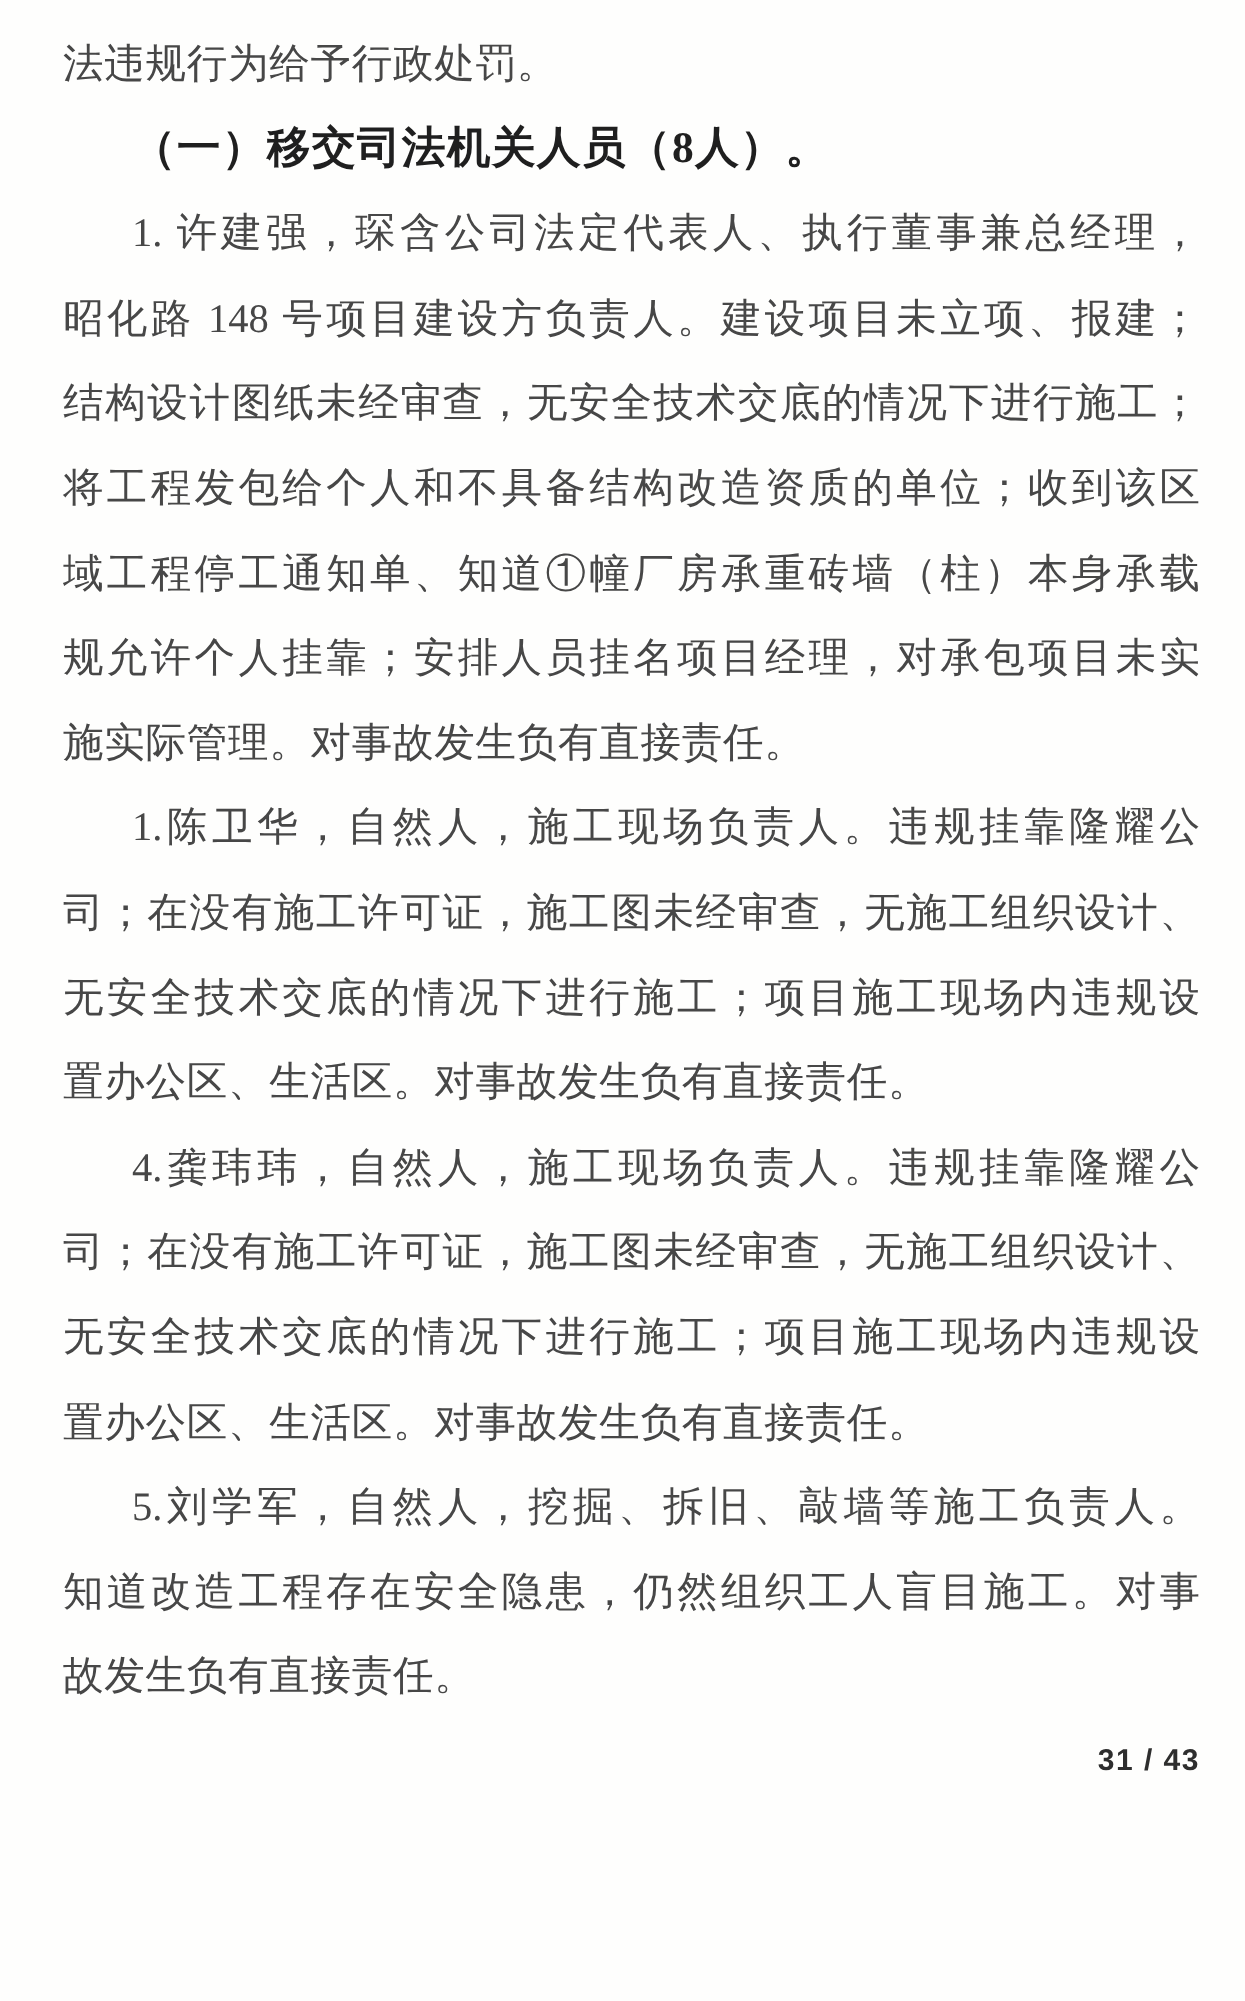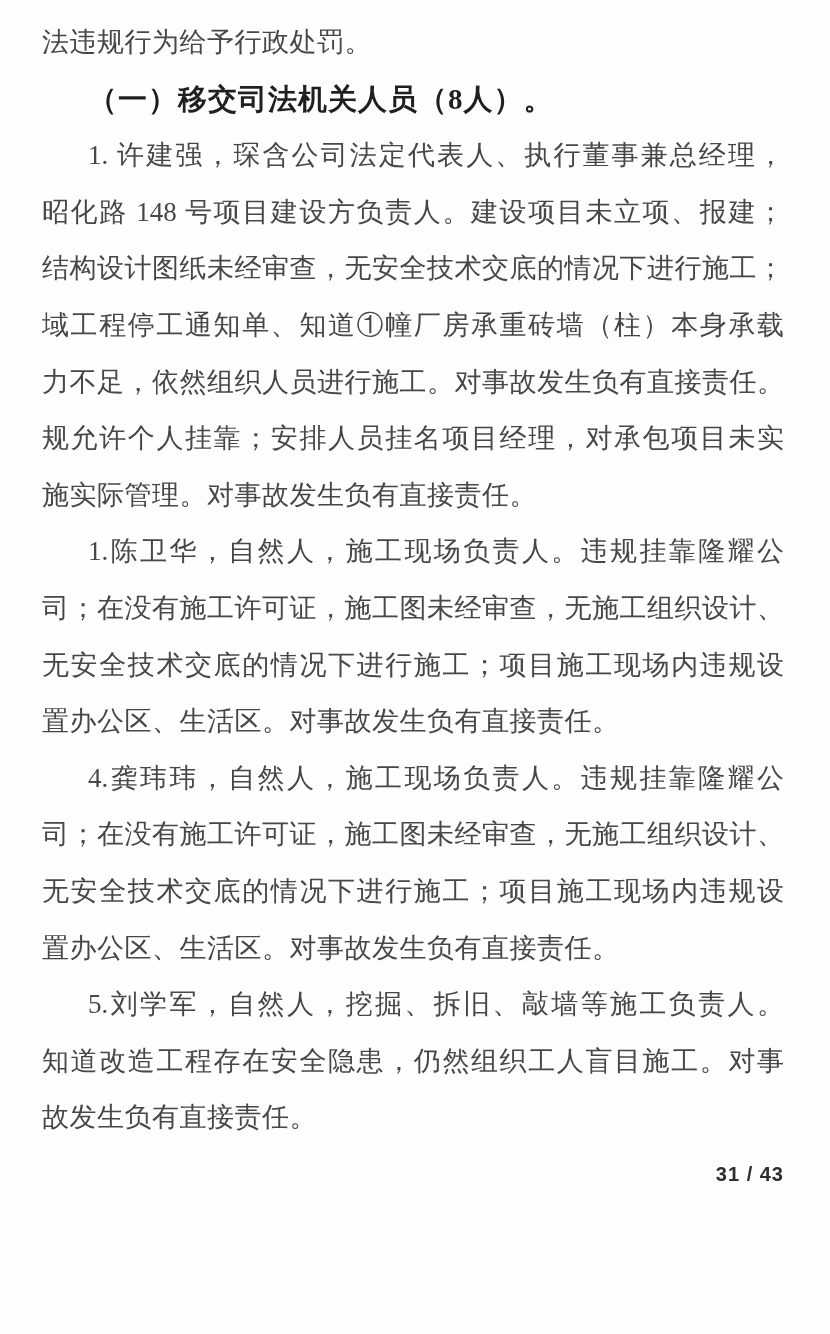--- a/index.html
+++ b/index.html
@@ -10,21 +10,21 @@
   body {
     width: 830px;
     height: 1334px;
     overflow: hidden;
     font-family: "Liberation Serif", serif;
   }
   .page {
     box-sizing: border-box;
     width: 830px;
     height: 1334px;
-    padding: 14px 46px 0 42px;
+    padding: 14px 30px 0 42px;
     background: #fefefd;
   }
   .text-body .line {
     height: 56.6px;
     line-height: 56.6px;
     font-size: 27px;
     color: #474747;
     letter-spacing: 0.5px;
     white-space: nowrap;
     text-align: left;
@@ -59,22 +59,22 @@
 </head>
 <body>
 
 <div class="page">
   <div class="text-body">
       <div class="line">法违规行为给予行政处罚。</div>
       <div class="line bold indent">（一）移交司法机关人员（8人）。</div>
       <div class="line indent justify">1. 许建强，琛含公司法定代表人、执行董事兼总经理，</div>
       <div class="line justify">昭化路 148 号项目建设方负责人。建设项目未立项、报建；</div>
       <div class="line justify">结构设计图纸未经审查，无安全技术交底的情况下进行施工；</div>
+      <div class="line justify">将工程发包给个人和不具备结构改造资质的单位；收到该区</div>
       <div class="line justify">域工程停工通知单、知道①幢厂房承重砖墙（柱）本身承载</div>
-      <div class="line justify">力不足，依然组织人员进行施工。对事故发生负有直接责任。</div>
       <div class="line justify">规允许个人挂靠；安排人员挂名项目经理，对承包项目未实</div>
       <div class="line">施实际管理。对事故发生负有直接责任。</div>
       <div class="line indent justify">1.陈卫华，自然人，施工现场负责人。违规挂靠隆耀公</div>
       <div class="line justify">司；在没有施工许可证，施工图未经审查，无施工组织设计、</div>
       <div class="line justify">无安全技术交底的情况下进行施工；项目施工现场内违规设</div>
       <div class="line">置办公区、生活区。对事故发生负有直接责任。</div>
       <div class="line indent justify">4.龚玮玮，自然人，施工现场负责人。违规挂靠隆耀公</div>
       <div class="line justify">司；在没有施工许可证，施工图未经审查，无施工组织设计、</div>
       <div class="line justify">无安全技术交底的情况下进行施工；项目施工现场内违规设</div>
       <div class="line">置办公区、生活区。对事故发生负有直接责任。</div>

